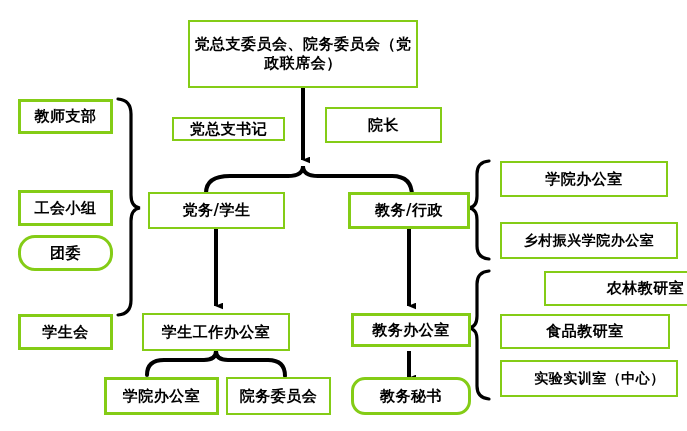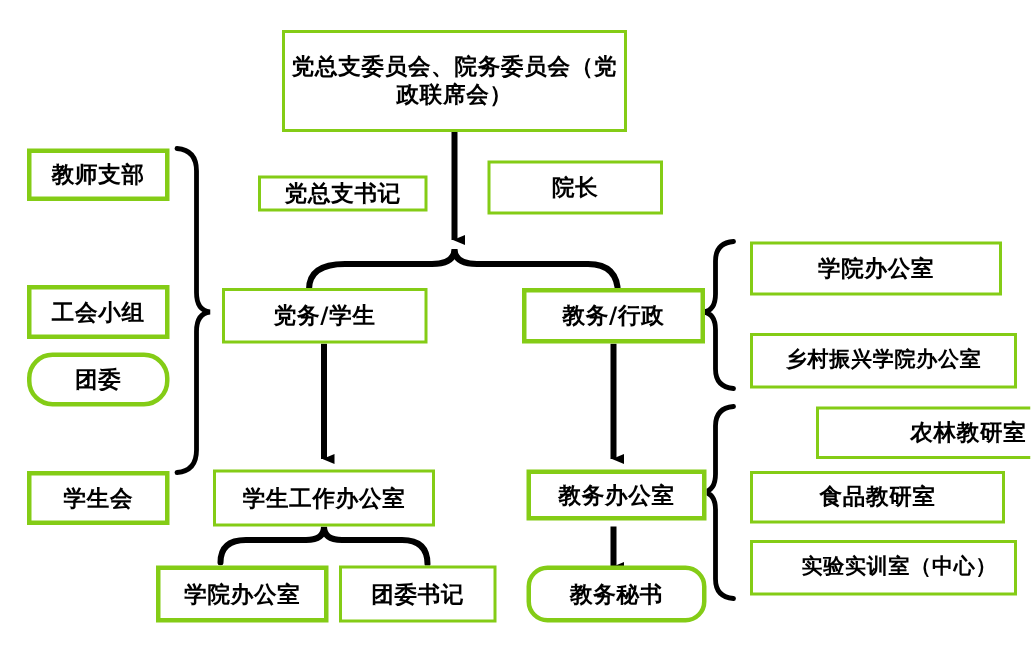--- a/index.html
+++ b/index.html
@@ -134,20 +134,20 @@
 
   <div class="node thick fs15" style="left:351px; top:313px; width:120px; height:34px;">
     <span>教务办公室</span>
   </div>
 
   <div class="node thick fs15" style="left:104px; top:377px; width:115px; height:38px;">
     <span>学院办公室</span>
   </div>
 
   <div class="node thin fs15" style="left:226px; top:377px; width:105px; height:38px;">
-    <span>团委书记</span>
+    <span>院务委员会</span>
   </div>
 
   <div class="node thick fs15" style="left:351px; top:377px; width:120px; height:38px;border-radius:14px;">
     <span>教务秘书</span>
   </div>
 
 </div>
 
 </body></html>

